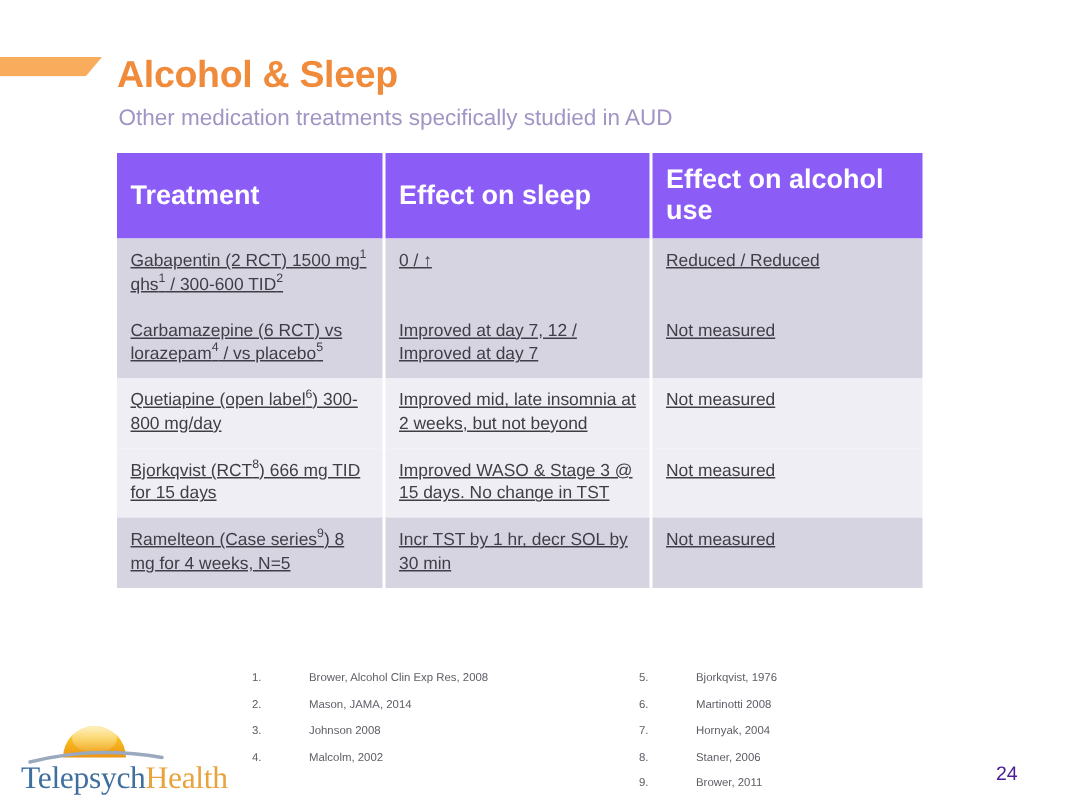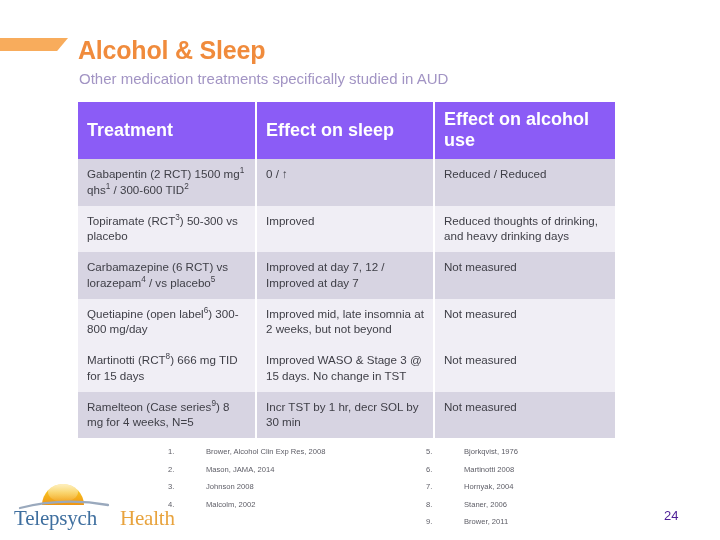--- a/index.html
+++ b/index.html
@@ -78,20 +78,21 @@
   }
   .tbl th:last-child { border-right: none; }
 
   .tbl td {
     font-size: 11.6px;
     color: #3e3e46;
     padding: 7px 9px 8px 9px;
     vertical-align: top;
     border-right: 2px solid #ffffff;
     line-height: 1.36;
+    text-decoration: underline;
   }
   .tbl td:last-child { border-right: none; }
 
   .tbl tr.dark td  { background: #d7d4e2; }
   .tbl tr.light td { background: #f0eef5; }
 
   .tbl sup { font-size: 8.2px; vertical-align: super; line-height: 0; }
 
   
   .refs {
@@ -125,21 +126,21 @@
   .logo-text {
     position: absolute;
     left: 2px;
     top: 34px;
     font-family: "Liberation Serif", serif;
     font-size: 21px;
     white-space: nowrap;
     letter-spacing: -0.2px;
   }
   .logo-text .tele { color: #3f6f9f; }
-  .logo-text .hlth { color: #e8a33d; margin-left: 23px; }
+  .logo-text .hlth { color: #e8a33d; }
 
   
   .pagenum {
     position: absolute;
     left: 664px;
     top: 508px;
     font-size: 13px;
     color: #4c1d95;
   }
 </style>
@@ -167,41 +168,36 @@
       </tr>
     </thead>
     <tbody>
 
       <tr class="dark">
         <td><span>Gabapentin (2 RCT) 1500 mg</span><sup>1</sup><br><span>qhs</span><sup>1</sup><span> / 300-600 TID</span><sup>2</sup></td>
         <td>0 / ↑</td>
         <td>Reduced / Reduced</td>
       </tr>
 
-      <tr class="light">
-        <td><span>Topiramate (RCT</span><sup>3</sup><span>) 50-300 vs placebo</span></td>
-        <td>Improved</td>
-        <td>Reduced thoughts of drinking, and heavy drinking days</td>
-      </tr>
 
       <tr class="dark">
         <td><span>Carbamazepine (6 RCT) vs lorazepam</span><sup>4</sup><span> / vs placebo</span><sup>5</sup></td>
         <td>Improved at day 7, 12 / Improved at day 7</td>
         <td>Not measured</td>
       </tr>
 
       <tr class="light">
         <td><span>Quetiapine (open label</span><sup>6</sup><span>) 300-800 mg/day</span></td>
         <td>Improved mid, late insomnia at 2 weeks, but not beyond</td>
         <td>Not measured</td>
       </tr>
 
 
       <tr class="light">
-        <td><span>Martinotti (RCT</span><sup>8</sup><span>) 666 mg TID for 15 days</span></td>
+        <td><span>Bjorkqvist (RCT</span><sup>8</sup><span>) 666 mg TID for 15 days</span></td>
         <td>Improved WASO &amp; Stage 3 @ 15 days. No change in TST</td>
         <td>Not measured</td>
       </tr>
 
       <tr class="dark">
         <td><span>Ramelteon (Case series</span><sup>9</sup><span>) 8 mg for 4 weeks, N=5</span></td>
         <td>Incr TST by 1 hr, decr SOL by 30 min</td>
         <td>Not measured</td>
       </tr>
 

